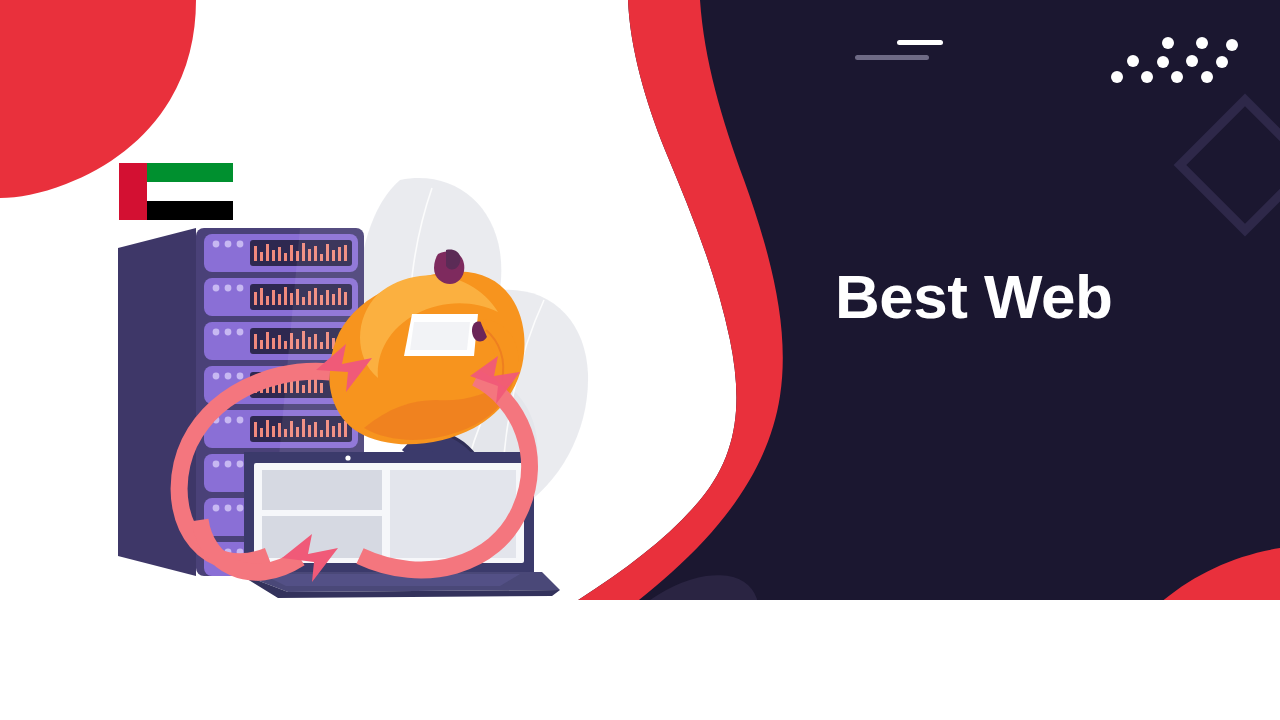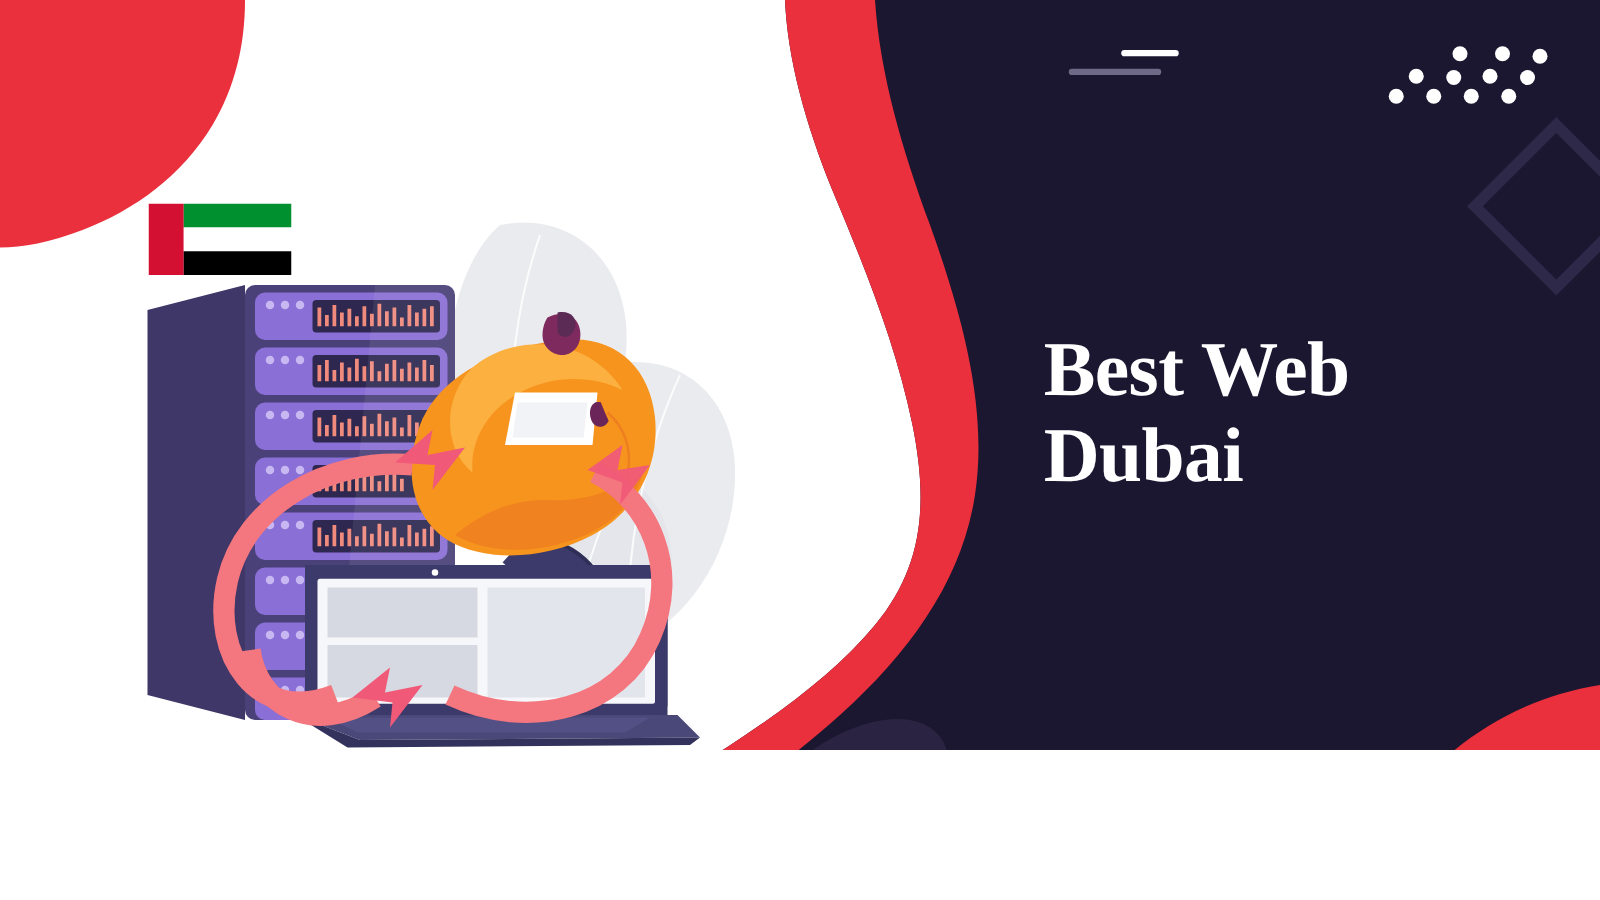--- a/index.html
+++ b/index.html
@@ -6,21 +6,21 @@
   html, body {
     margin: 0;
     padding: 0;
     background: #ffffff;
   }
   #banner {
     position: relative;
     width: 1280px;
     height: 600px;
     overflow: hidden;
-    font-family: Liberation Serif, serif;
+    font-family: Liberation Sans, sans-serif;
     background: #ffffff;
   }
   #bg-svg, #art-svg, #deco-svg {
     position: absolute;
     top: 0;
     left: 0;
     width: 1280px;
     height: 720px;
   }
   #headline {
@@ -422,16 +422,15 @@
       <circle cx="1207" cy="77" r="6"></circle>
     </g>
 
     <rect x="1199" y="119" width="92" height="92" transform="rotate(45 1245 165)" fill="none" stroke="#2E2849" stroke-width="9"></rect>
 
     <ellipse cx="676" cy="648" rx="96" ry="54" transform="rotate(-38 676 648)" fill="#2A2442"></ellipse>
   </svg>
 
   <div id="headline">
     <span class="line">Best Web</span>
-    <span class="line">Dubai</span>
   </div>
 
 </div>
 
 </body></html>

